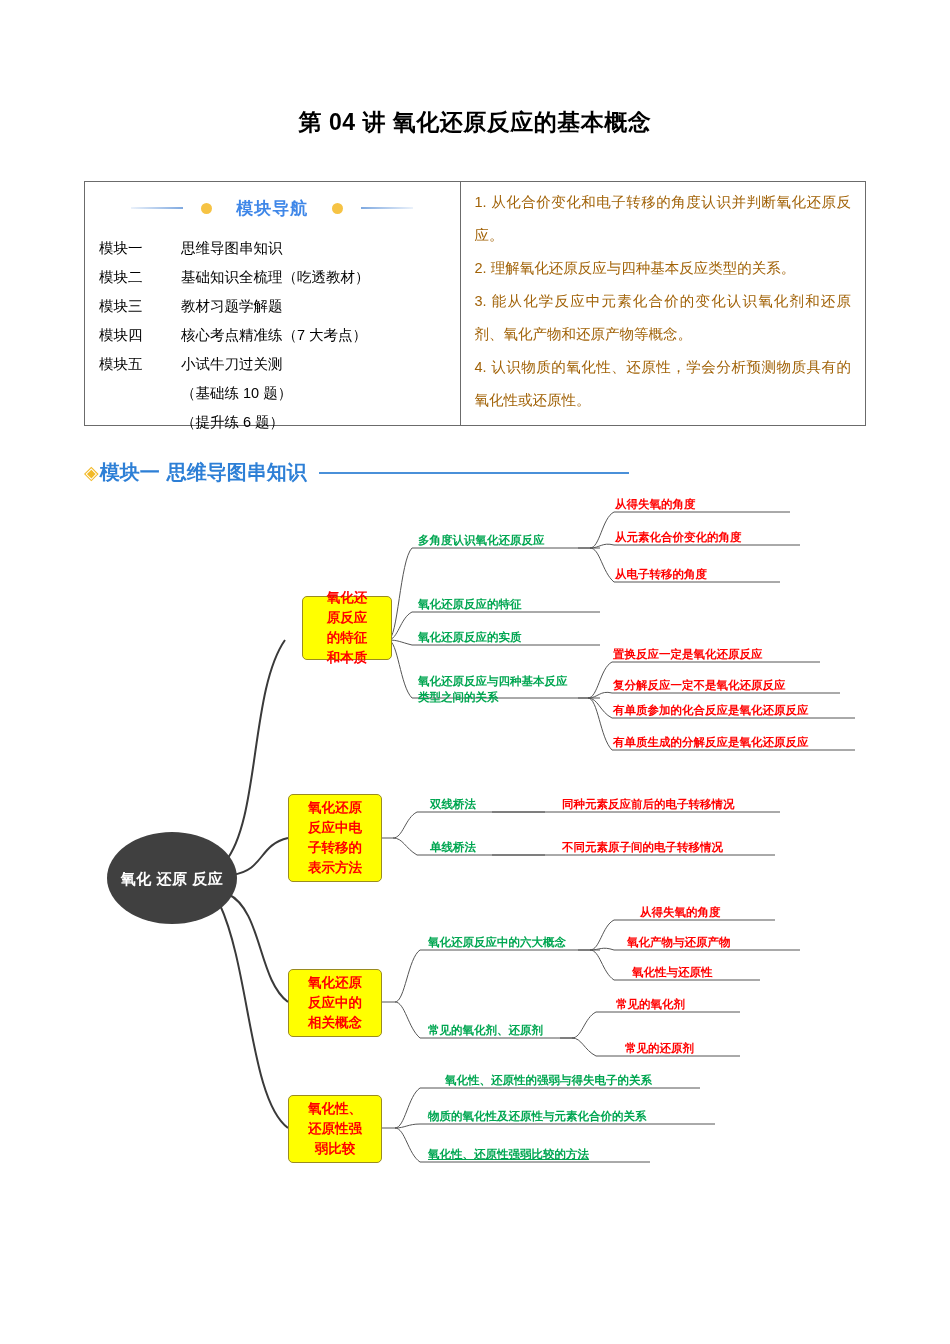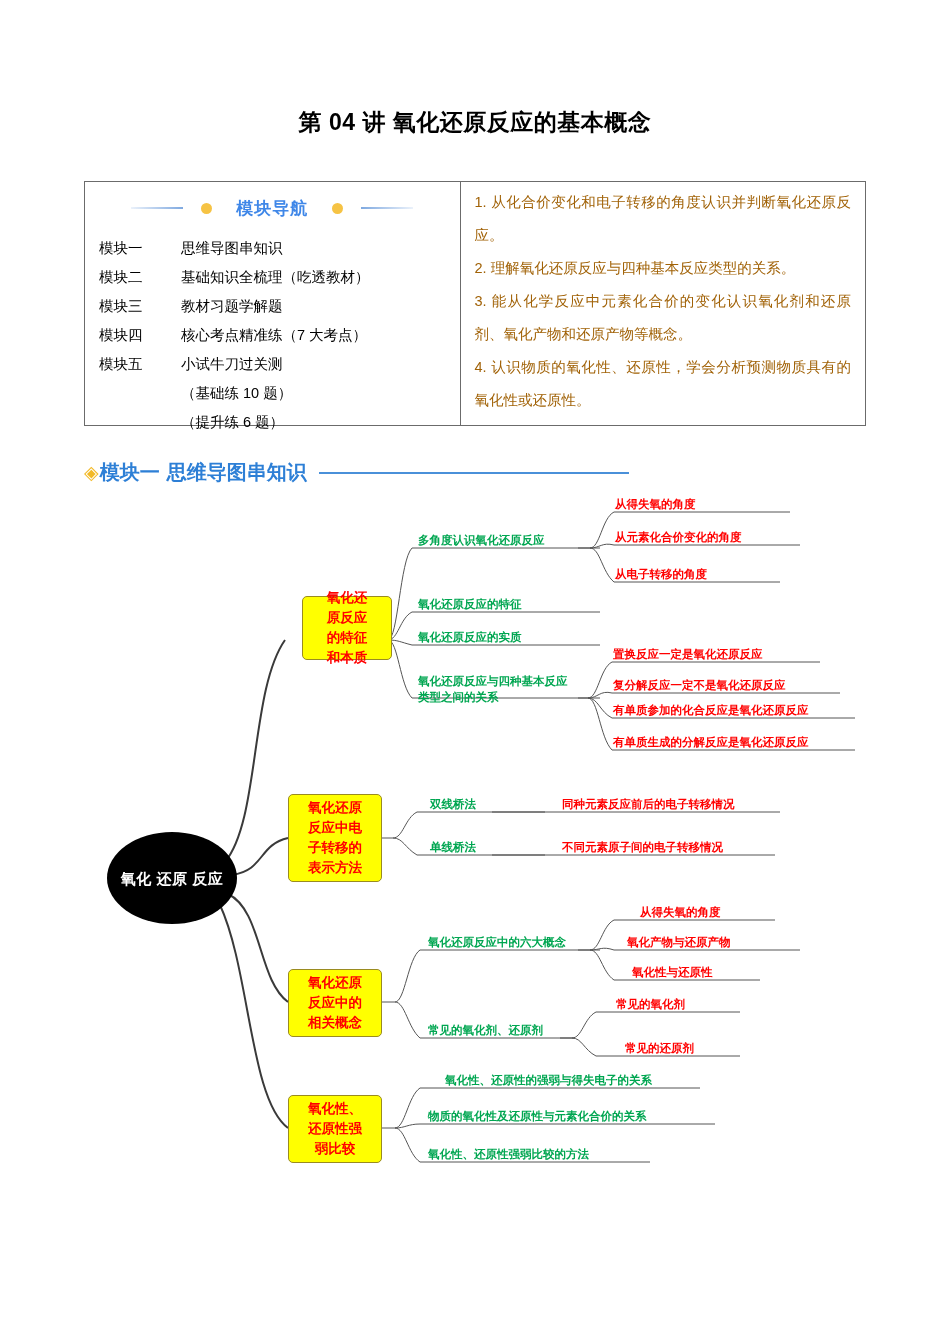--- a/index.html
+++ b/index.html
@@ -161,21 +161,21 @@
     box-sizing: border-box;
   }
 
   
   .root-node {
     left: 107px;
     top: 342px;
     width: 130px;
     height: 92px;
     border-radius: 50%;
-    background: #000000;
+    background: #404040;
     color: #ffffff;
     font-size: 15px;
     font-weight: bold;
     line-height: 23px;
     display: flex;
     align-items: center;
     justify-content: center;
     text-align: center;
     letter-spacing: 0.5px;
   }
@@ -411,15 +411,15 @@
   <div class="mm-node ybox" style="left:288px; top:605px; width:94px; height:68px;">
     <div>
       <span>氧化性、</span>
       <span>还原性强</span>
       <span>弱比较</span>
     </div>
   </div>
 
   <div class="mm-node l2" style="left:445px; top:582px;">氧化性、还原性的强弱与得失电子的关系</div>
   <div class="mm-node l2" style="left:428px; top:618px;">物质的氧化性及还原性与元素化合价的关系</div>
-  <div class="mm-node l2" style="left:428px; top:656px;">氧化性、还原性强弱比较的方法</div>
+  <div class="mm-node l2" style="left:428px; top:656px;text-decoration:underline;">氧化性、还原性强弱比较的方法</div>
 
 </div>
 
 </body></html>

